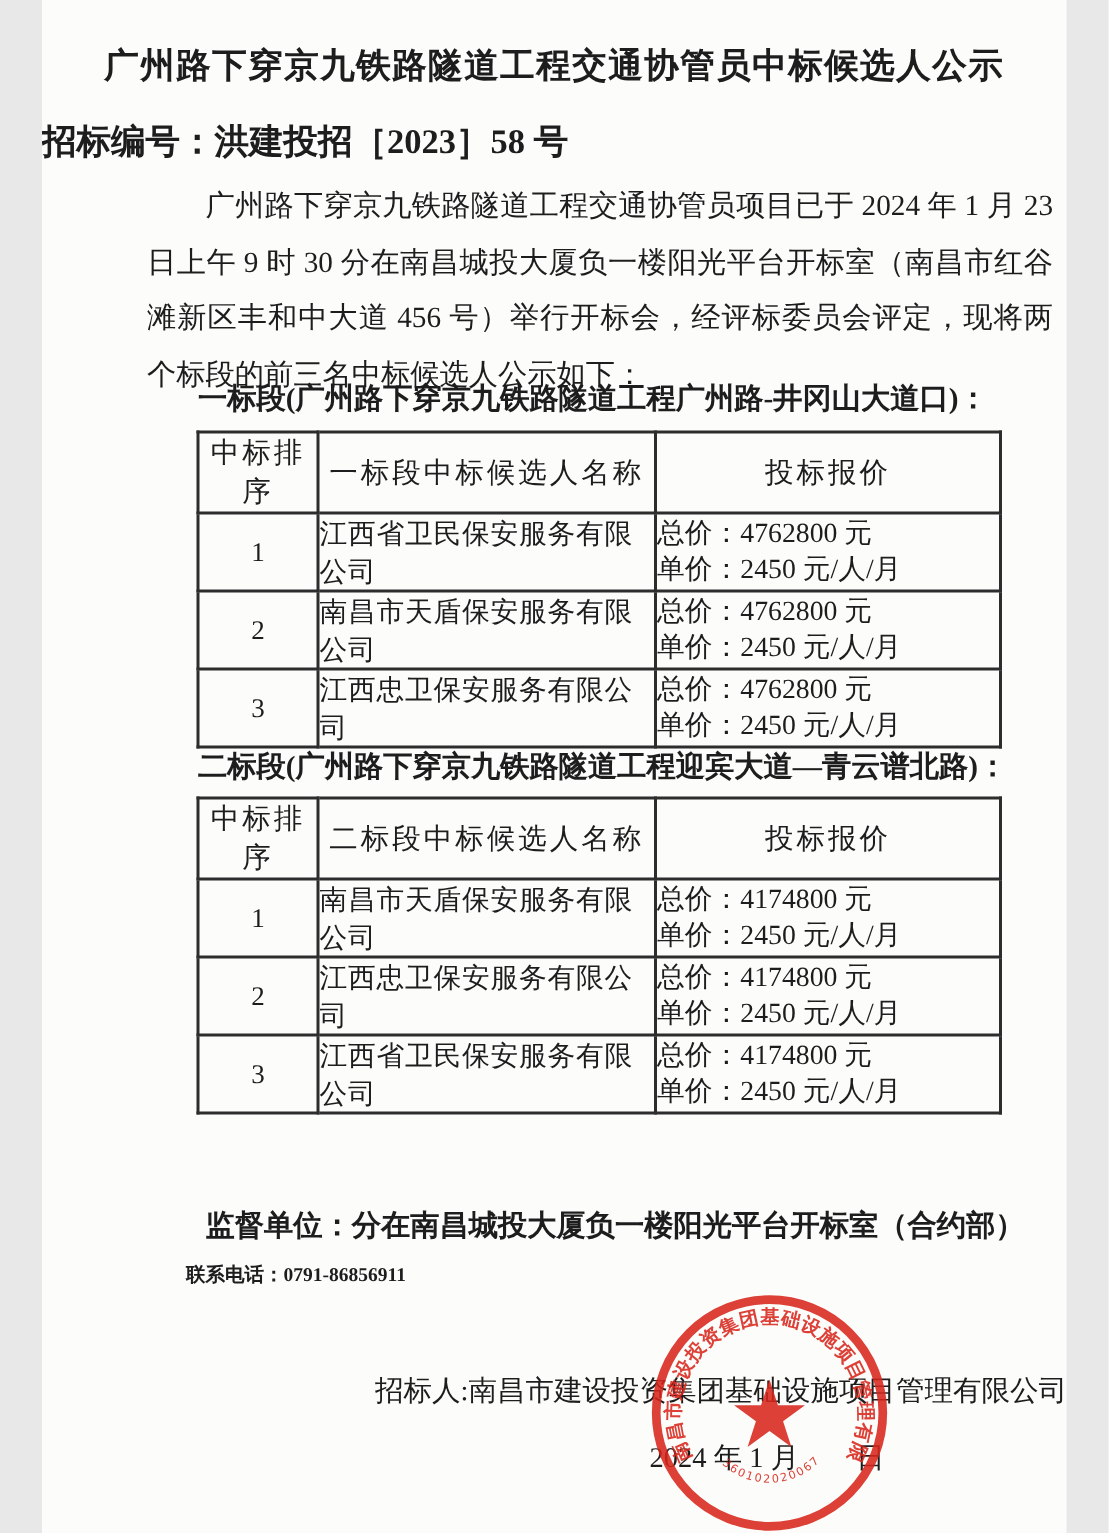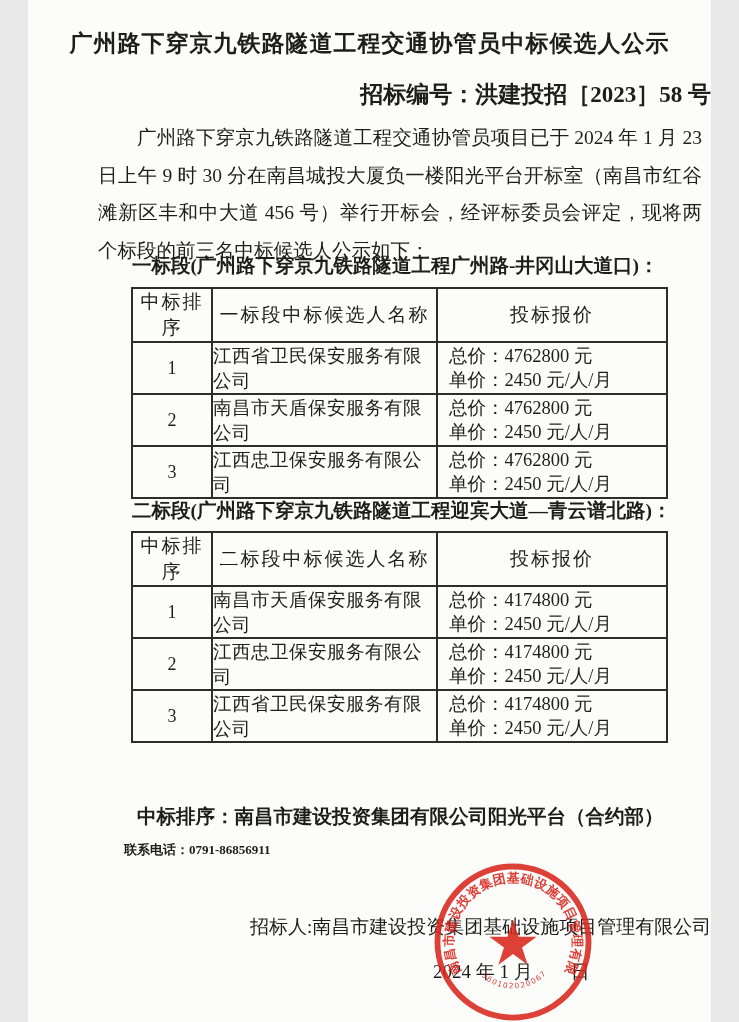--- a/index.html
+++ b/index.html
@@ -15,21 +15,21 @@
   }
   .abs{position:absolute;}
   .doc-title{
     left:0;right:0;top:28px;
     text-align:center;
     font-size:23px;font-weight:bold;
     letter-spacing:1px;
   }
   .doc-subtitle{
     left:0;right:0;top:79px;
-    text-align:right;
+    text-align:left;
     font-size:23px;font-weight:bold;
   }
   .intro{
     left:70px;top:119px;width:604px;
     font-size:19.5px;line-height:37.5px;
     text-align:justify;text-justify:inter-ideograph;
     text-indent:2em;
   }
   .section-heading{
     left:104px;top:252px;width:570px;
@@ -52,21 +52,21 @@
     height:46px;
     font-weight:normal;
     font-size:19px;
     letter-spacing:2px;
     text-align:center;
   }
   table.bid td{height:50px;}
   td.rank{text-align:center;font-size:18px;}
   td.name{text-align:left;font-size:18.5px;letter-spacing:0.5px;}
   td.price{font-size:18.5px;}
-  td.price .pline{line-height:24px;padding-left:11px;white-space:nowrap;}
+  td.price .pline{line-height:24px;white-space:nowrap;}
   .notice{
     left:70px;top:736px;width:604px;
     font-size:19.5px;line-height:38px;
     text-align:justify;text-justify:inter-ideograph;
     text-indent:2em;
   }
   .supervisor{
     left:70px;top:803px;width:620px;
     font-size:19.5px;font-weight:bold;
     text-indent:2em;white-space:nowrap;
@@ -176,21 +176,21 @@
       <td class="rank">3</td>
       <td class="name">江西省卫民保安服务有限公司</td>
       <td class="price">
         <div class="pline">总价：4174800 元</div>
         <div class="pline">单价：2450 元/人/月</div>
       </td>
     </tr>
   </tbody>
     </table>
 
-  <div class="abs supervisor">中标排序：南昌市建设投资集团有限公司阳光平台（合约部）</div>
+  <div class="abs supervisor">监督单位：分在南昌城投大厦负一楼阳光平台开标室（合约部）</div>
   <div class="abs phone">联系电话：0791-86856911</div>
 
   <div class="abs bidder">招标人:南昌市建设投资集团基础设施项目管理有限公司</div>
   <div class="abs dateline">2024 年 1 月　　日</div>
 
   <svg class="abs seal" viewBox="0 0 200 200" xmlns="http://www.w3.org/2000/svg">
     <defs>
       <path id="sealArcTop" d="M 37.65 136 A 72 72 0 1 1 162.35 136" fill="none"></path>
       <path id="sealArcBottom" d="M 60.4 139.6 A 56 56 0 0 0 139.6 139.6" fill="none"></path>
     </defs>

